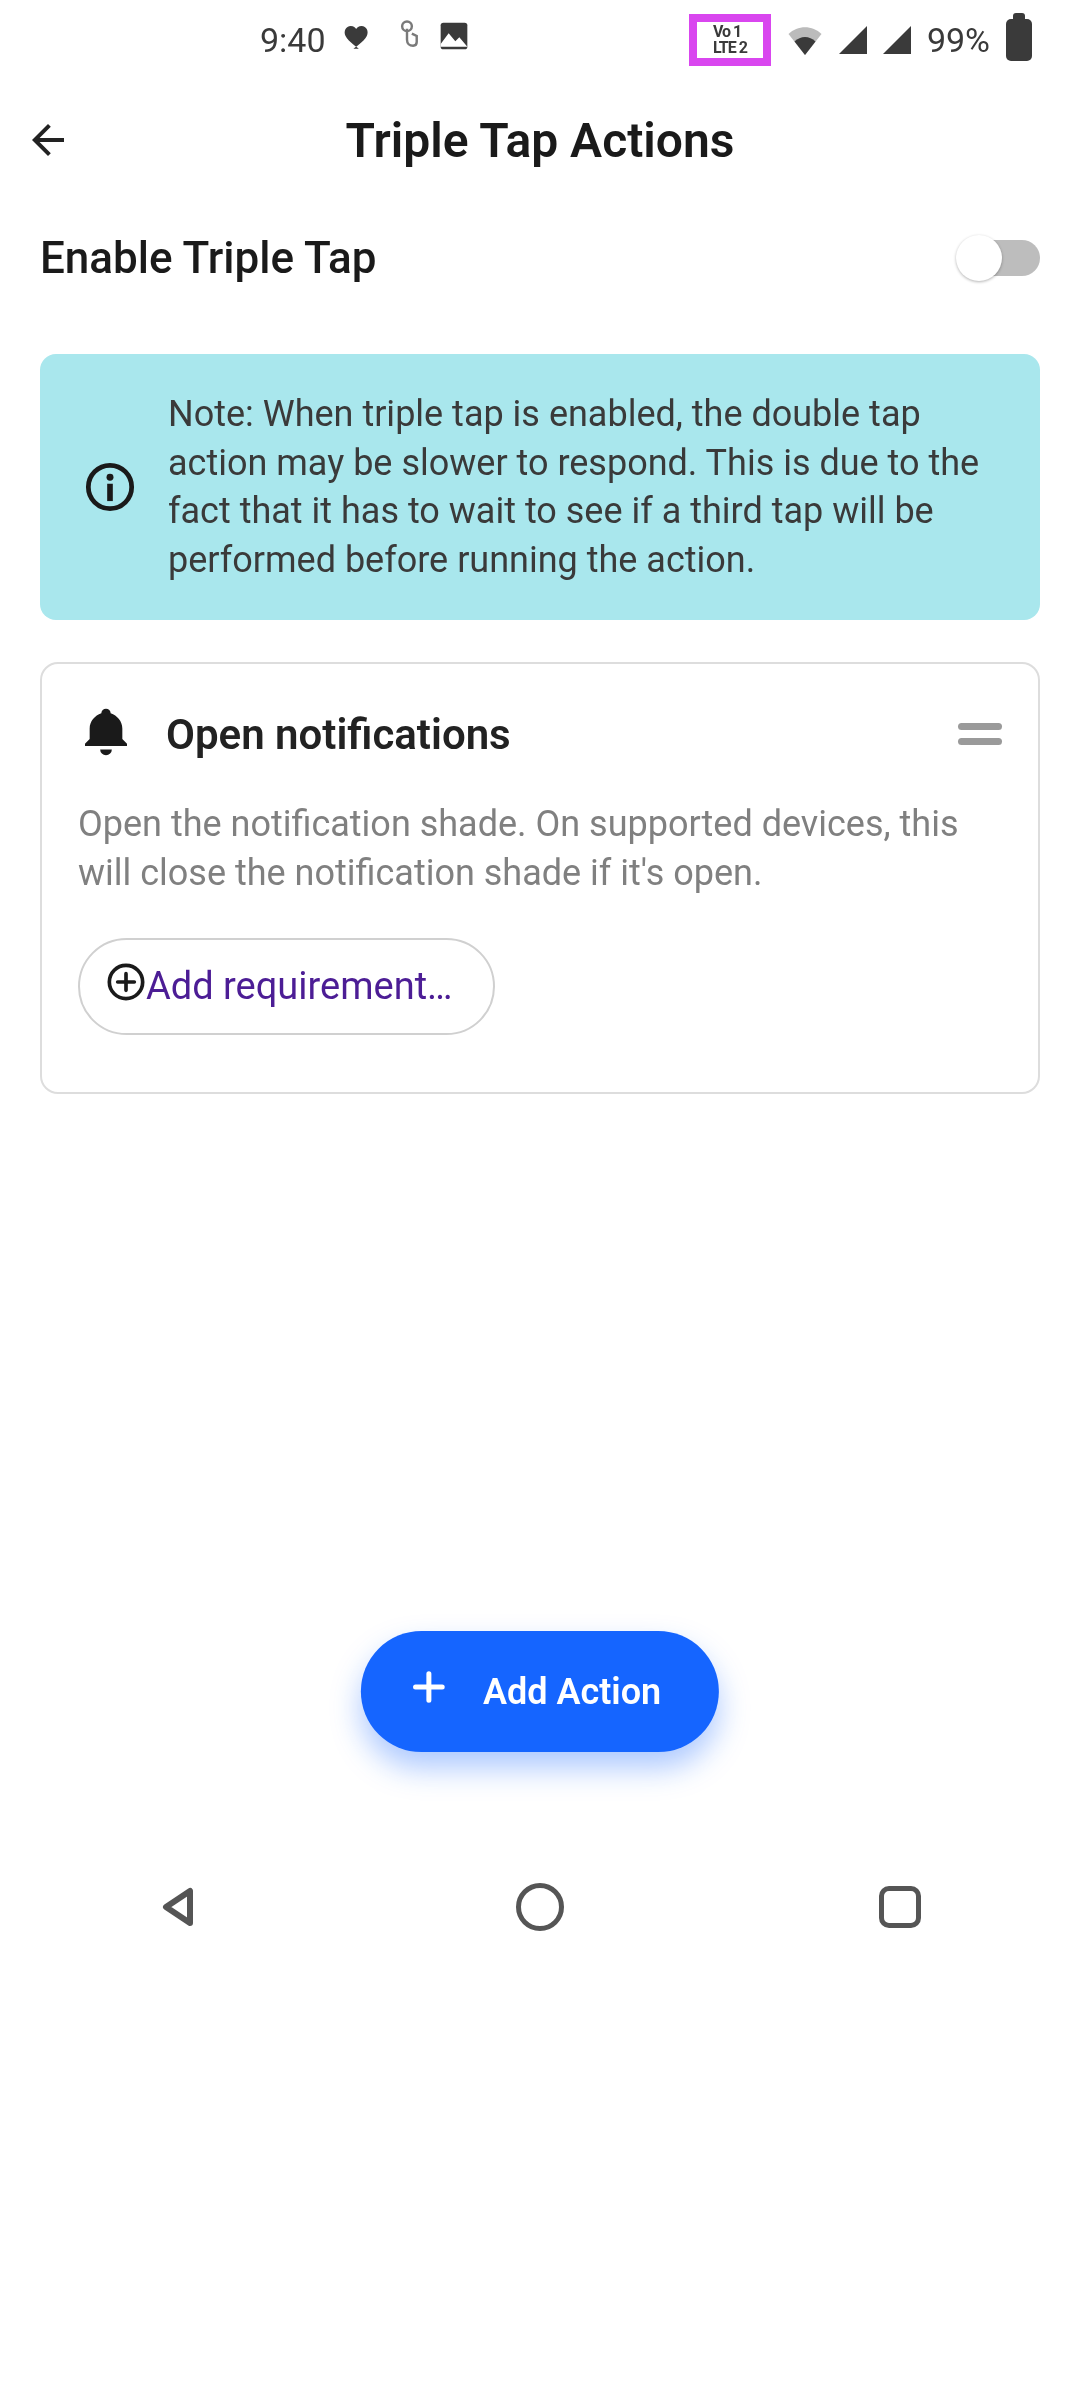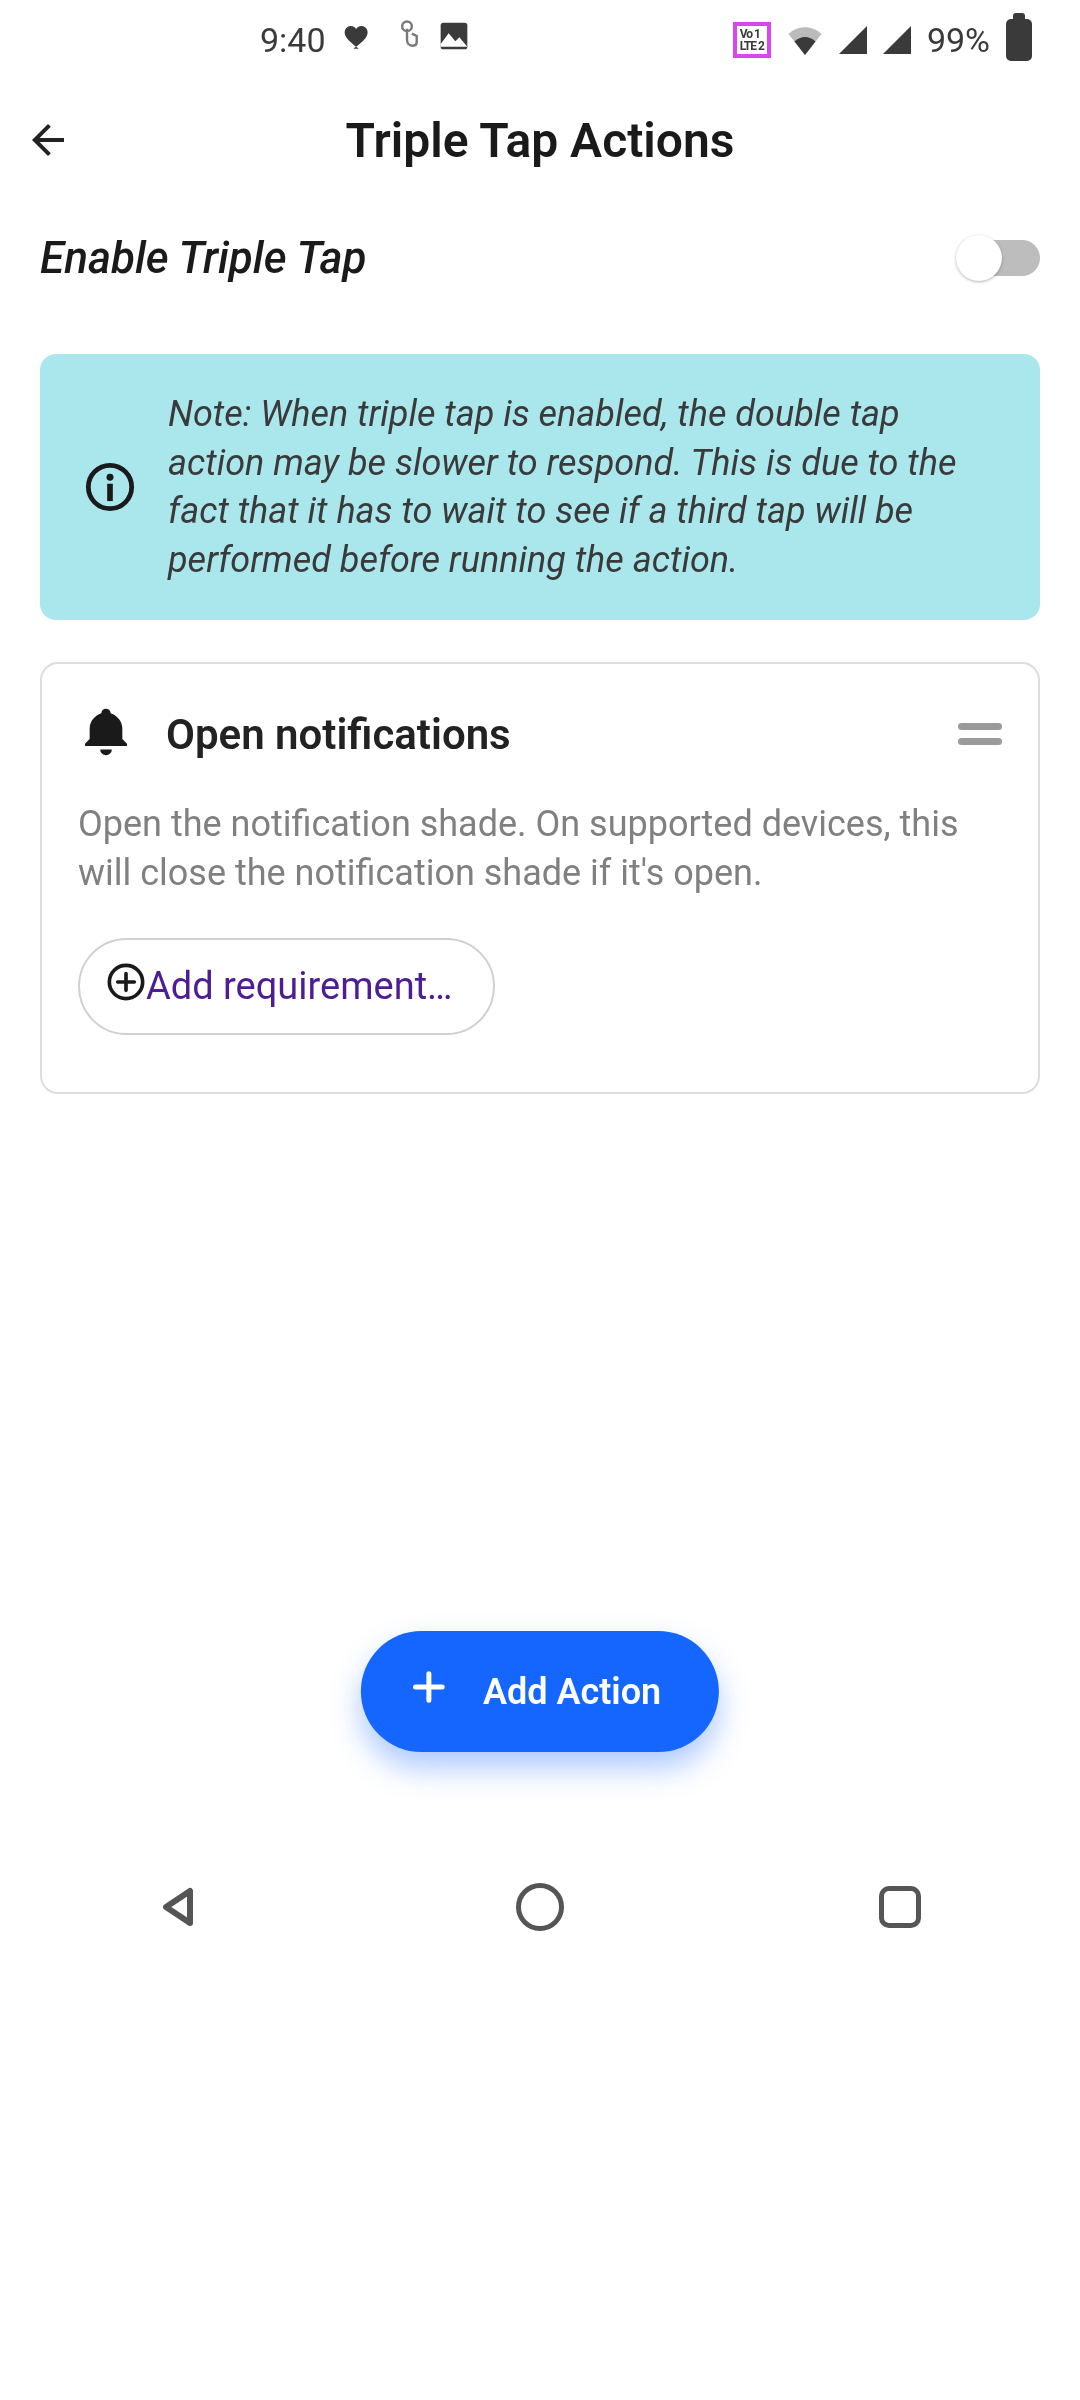--- a/index.html
+++ b/index.html
@@ -7,38 +7,38 @@
   .screen { width: 1080px; height: 1972px; display: flex; flex-direction: column; position: relative; }
 
   
   .status-bar { height: 80px; display: flex; align-items: center; justify-content: space-between; padding: 0 48px 0 260px; font-size: 34px; color: #3a3a3a; }
   .status-left, .status-right { display: flex; align-items: center; gap: 16px; }
   .status-right .sig { width: 0; height: 0; border-style: solid; border-width: 0 0 28px 28px; border-color: transparent transparent #3a3a3a transparent; }
   .status-right .wifi svg, .status-right .heart svg { display:block; }
   .batt { display:flex; align-items:center; gap:6px; }
   .batt-body { width:26px; height:42px; background:#3a3a3a; border-radius:5px; position:relative; }
   .batt-body::before { content:""; position:absolute; top:-6px; left:7px; width:12px; height:6px; background:#3a3a3a; border-radius:3px 3px 0 0; }
-  .lte { font-size:12px; border:4px solid #d946ef; padding:2px 3px; line-height:1; font-weight:700; letter-spacing:-1px; }
+  .lte { font-size:16px; border:8px solid #d946ef; padding:2px 16px; line-height:1; font-weight:700; letter-spacing:-1px; }
 
   
   .app-bar { height: 120px; display:flex; align-items:center; padding: 0 16px; }
   .back-btn { width:64px; height:64px; display:flex; align-items:center; justify-content:center; }
   .app-title { flex:1; text-align:center; font-size:48px; font-weight:600; color:#1a1a1a; padding-right:64px; }
 
   
   .content { flex:1; padding: 10px 40px 0 40px; display:flex; flex-direction:column; }
-  .row-toggle { display:flex; align-items:center; justify-content:space-between; padding: 22px 0 30px 0; font-style: italic; }
+  .row-toggle { display:flex; align-items:center; justify-content:space-between; padding: 22px 0 30px 0; }
   .row-toggle .label { font-size:44px; font-weight:500; color:#1a1a1a; }
   .switch { position:relative; width:82px; height:36px; background:#bdbdbd; border-radius:20px; }
   .switch::after { content:""; position:absolute; left:-2px; top:-5px; width:46px; height:46px; background:#fff; border-radius:50%; box-shadow:0 1px 3px rgba(0,0,0,.3); }
 
   
   .note { margin-top: 40px; background:#a9e7ed; border-radius:16px; padding:36px 40px 36px 40px; display:flex; align-items:center; gap:28px; }
   .note .icon { width:60px; flex:0 0 60px; display:flex; justify-content:center; }
-  .note-text { font-size:36px; line-height:1.35; color:#3a3a3a;font-style:italic; }
+  .note-text { font-size:36px; line-height:1.35; color:#3a3a3a; }
 
   
   .card { margin-top: 42px; border:2px solid #ddd; border-radius:18px; padding:40px 36px 57px 36px; }
   .card-head { display:flex; align-items:center; gap:32px; }
   .card-head .handle { margin-left:auto; display:flex; flex-direction:column; gap:8px; }
   .card-head .handle span { width:44px; height:7px; background:#9a9a9a; border-radius:4px; }
   .card-title { font-size:42px; font-weight:600; color:#222; }
   .card-desc { margin-top:36px; font-size:36px; line-height:1.35; color:#808080; }
   .chip { margin-top:40px; display:inline-flex; align-items:center; border:2px solid #d0d0d0; border-radius:999px; padding:22px 40px 22px 26px; font-size:38px; color:#4c1d95; }
 

